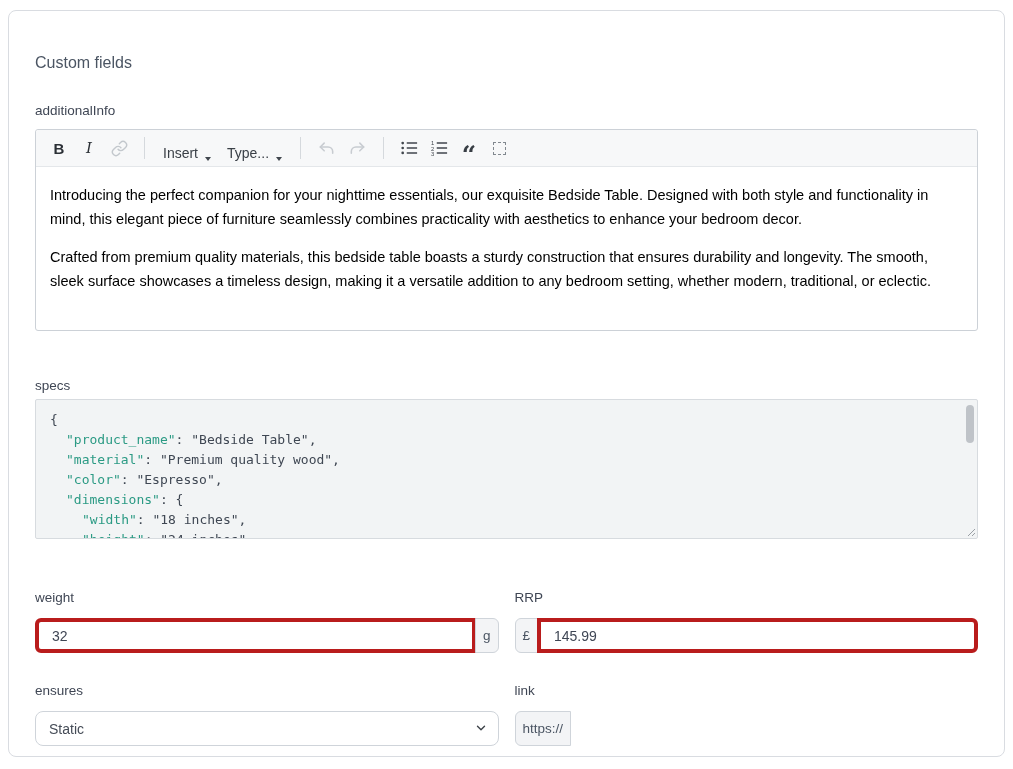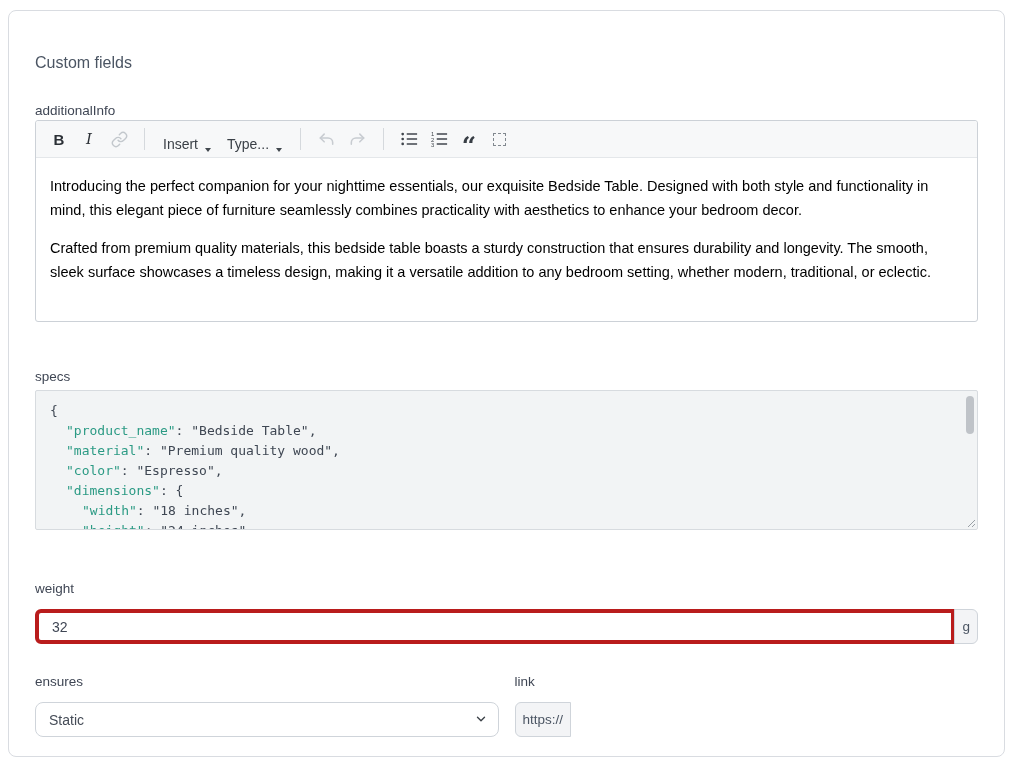--- a/index.html
+++ b/index.html
@@ -6,21 +6,21 @@
   html, body { width: 1013px; height: 769px; background: #ffffff; }
   body { font-family: "Liberation Sans", "DejaVu Sans", sans-serif; position: relative; }
 
   .card {
     position: absolute; left: 8px; top: 10px; width: 997px; height: 747px;
     background: #fff; border: 1px solid #d9dce1; border-radius: 8px;
     padding: 42px 26px 24px 26px; overflow: hidden;
   }
   .card-title { font-size: 16px; font-weight: 400; color: #4b5563; line-height: 20px; margin-bottom: 29px; }
 
-  .field-label { display: block; font-size: 13.5px; color: #3f4654; line-height: 18px; }
+  .field-label { display: block; font-size: 13.5px; color: #3f4654; line-height: 18px; margin-bottom: 9px; }
 
   
   .rte { border: 1px solid #ccd1d7; border-radius: 3px; width: 943px; }
   .rte-toolbar {
     height: 37px; background: #f7f8f9; border-bottom: 1px solid #e4e7ea;
     display: flex; align-items: center; padding: 0 10px; gap: 4px;
     border-radius: 3px 3px 0 0;
   }
   .tb-btn {
     height: 26px; min-width: 26px; display: flex; align-items: center; justify-content: center;
@@ -185,20 +185,27 @@
   </div>
 
   <div class="row row-1">
     <div class="col">
       <label class="field-label">weight</label>
       <div class="input-group">
         <input class="text-input has-suffix" type="text" value="32" style="">
         <span class="addon addon-suffix">g</span>
       </div>
     </div>
+    <div class="col">
+      <label class="field-label">RRP</label>
+      <div class="input-group">
+        <span class="addon addon-prefix">£</span>
+        <input class="text-input has-prefix" type="text" value="145.99" style="">
+      </div>
+    </div>
   </div>
 
   <div class="row row-2">
     <div class="col">
       <label class="field-label">ensures</label>
       <div class="select-wrap">
         <select class="select">
           <option>Static</option>
         </select>
         <svg class="select-chevron" width="14" height="14" viewBox="0 0 24 24" fill="none" stroke="#3c4248" stroke-width="2.4" stroke-linecap="round" stroke-linejoin="round">

